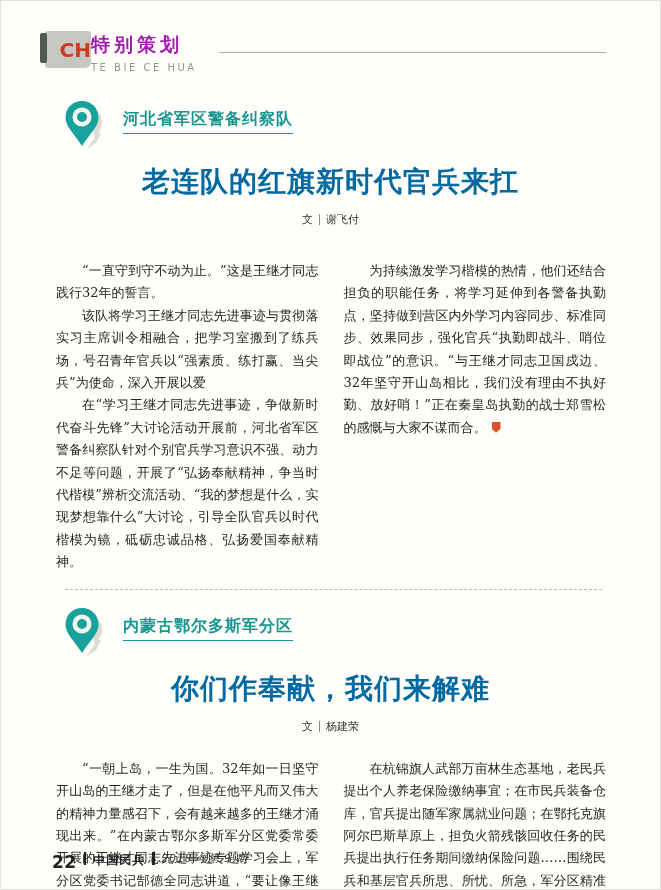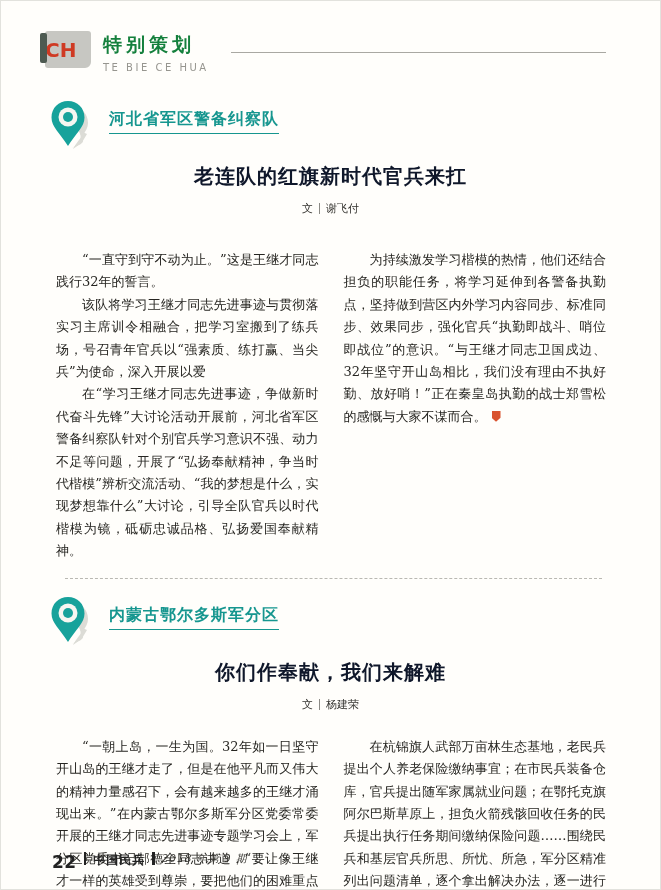--- a/index.html
+++ b/index.html
@@ -17,69 +17,69 @@
   
   .header {
     display: flex; align-items: flex-start;
     padding: 30px 54px 0 44px;
   }
   .logo {
     position: relative;
     width: 46px; height: 37px;
     background: #c7c7c2;
     border-radius: 3px 3px 6px 3px;
-    display: flex; align-items: center; justify-content: flex-start;
-    margin-right: 12px;
+    display: flex; align-items: center; justify-content: flex-end;
+    margin-right: 0;
   }
   .logo-bar {
     position: absolute; left: -5px; top: 2px;
     width: 7px; height: 30px;
     background: #4d5a51;
     border-radius: 2px;
   }
   .logo-text {
     font-family: "DejaVu Sans", sans-serif;
     font-weight: bold; font-size: 20px; color: #cf3a23;
     letter-spacing: 0px;
   }
   .header-titles { padding-top: 1px; }
   .header-title {
     font-family: "DejaVu Sans", sans-serif;
-    font-weight: bold; font-size: 19px; color: #15803d;
+    font-weight: bold; font-size: 19px; color: #a21caf;
     letter-spacing: 4px;
   }
   .header-subtitle {
     font-family: "DejaVu Sans", sans-serif;
     font-size: 10px; color: #96958f;
     letter-spacing: 2.5px; margin-top: 4px;
   }
   .header-rule {
     flex: 1; height: 1px; background: #a9a8a2;
     margin-left: 22px; margin-top: 21px;
   }
   
   .section-head {
     display: flex; align-items: flex-start;
-    padding-left: 48px; margin-top: 27px;
+    padding-left: 62px; margin-top: 27px;
   }
   .pin { width: 40px; height: 50px; flex: 0 0 auto; }
   .section-label {
     margin: 9px 0 0 20px;
     font-family: "DejaVu Sans", sans-serif;
     font-weight: bold; font-size: 16px;
     color: #16968f;
     border-bottom: 1.5px solid #16968f;
     padding-bottom: 3px;
     letter-spacing: 1px;
   }
   
   .article-title {
     text-align: center;
     font-family: "DejaVu Serif", serif;
-    font-weight: bold; font-size: 20px; color: #0f172a;
+    font-weight: bold; font-size: 28px; color: #0369a1;
     letter-spacing: 1px;
     margin-top: 13px;
   }
   .byline {
     display: flex; justify-content: center; align-items: center;
     margin-top: 11px;
     font-family: "DejaVu Sans", sans-serif;
     font-size: 11px; color: #33322e;
   }
   .byline-sep {

